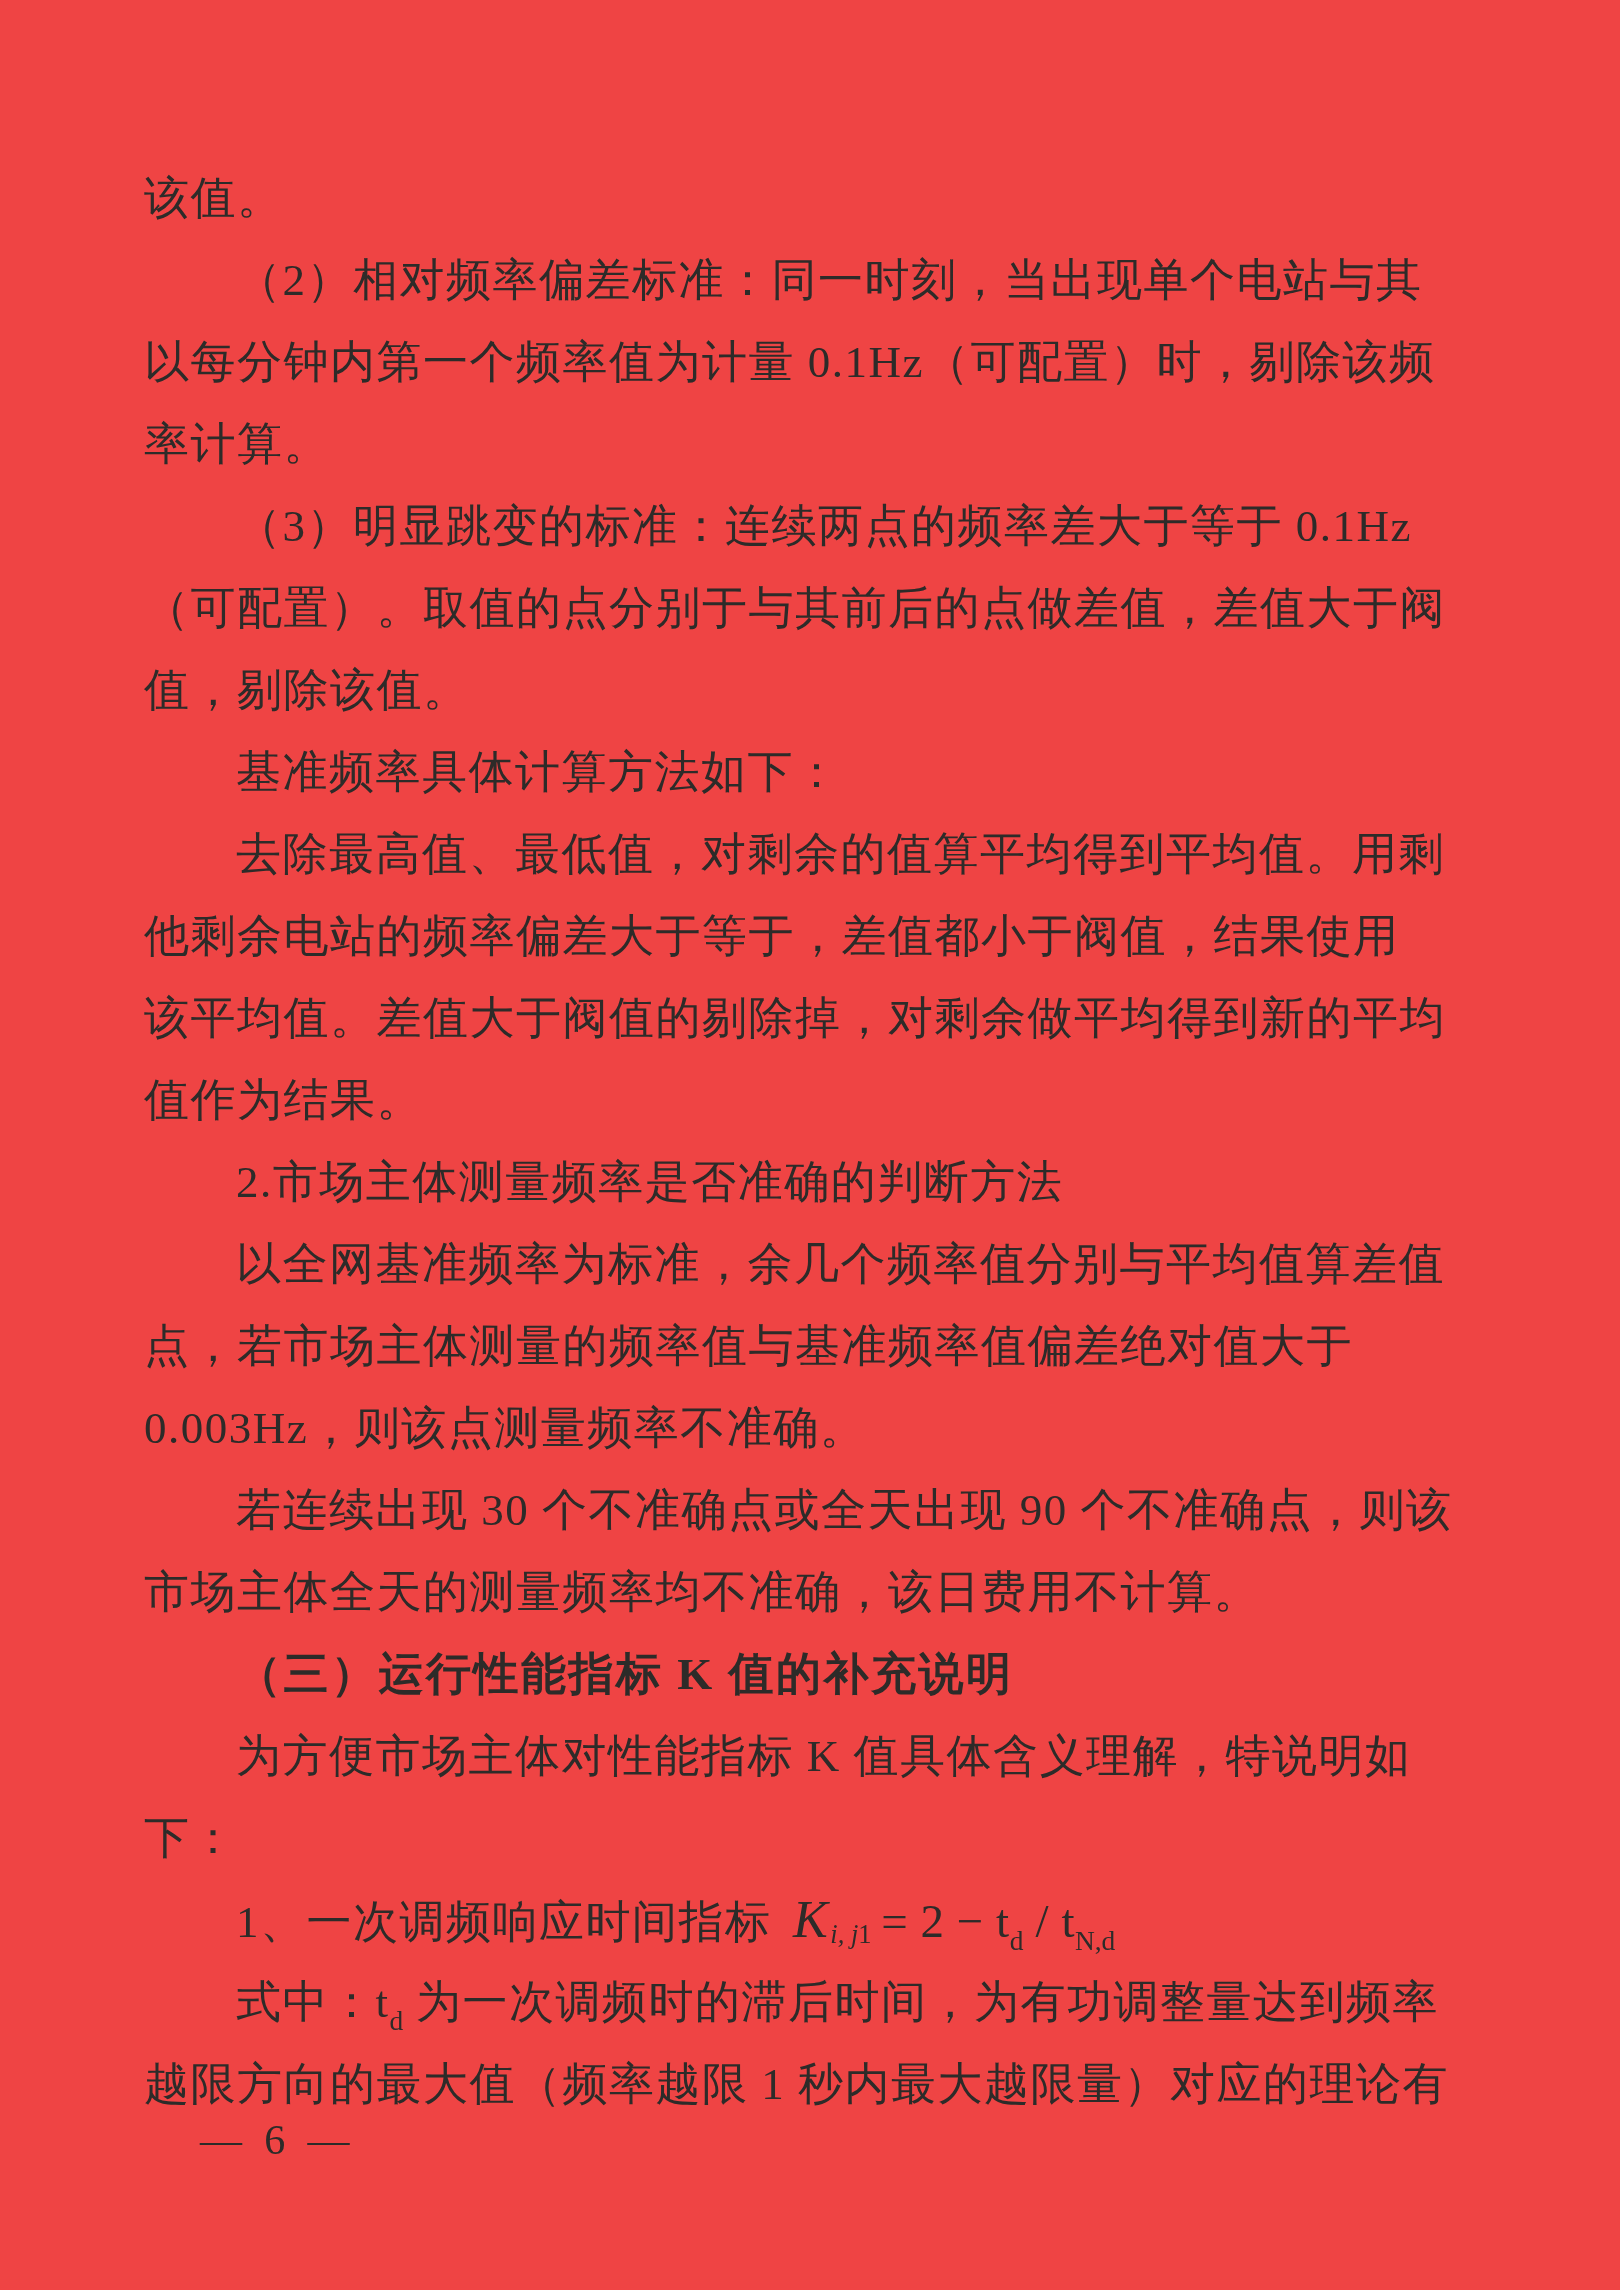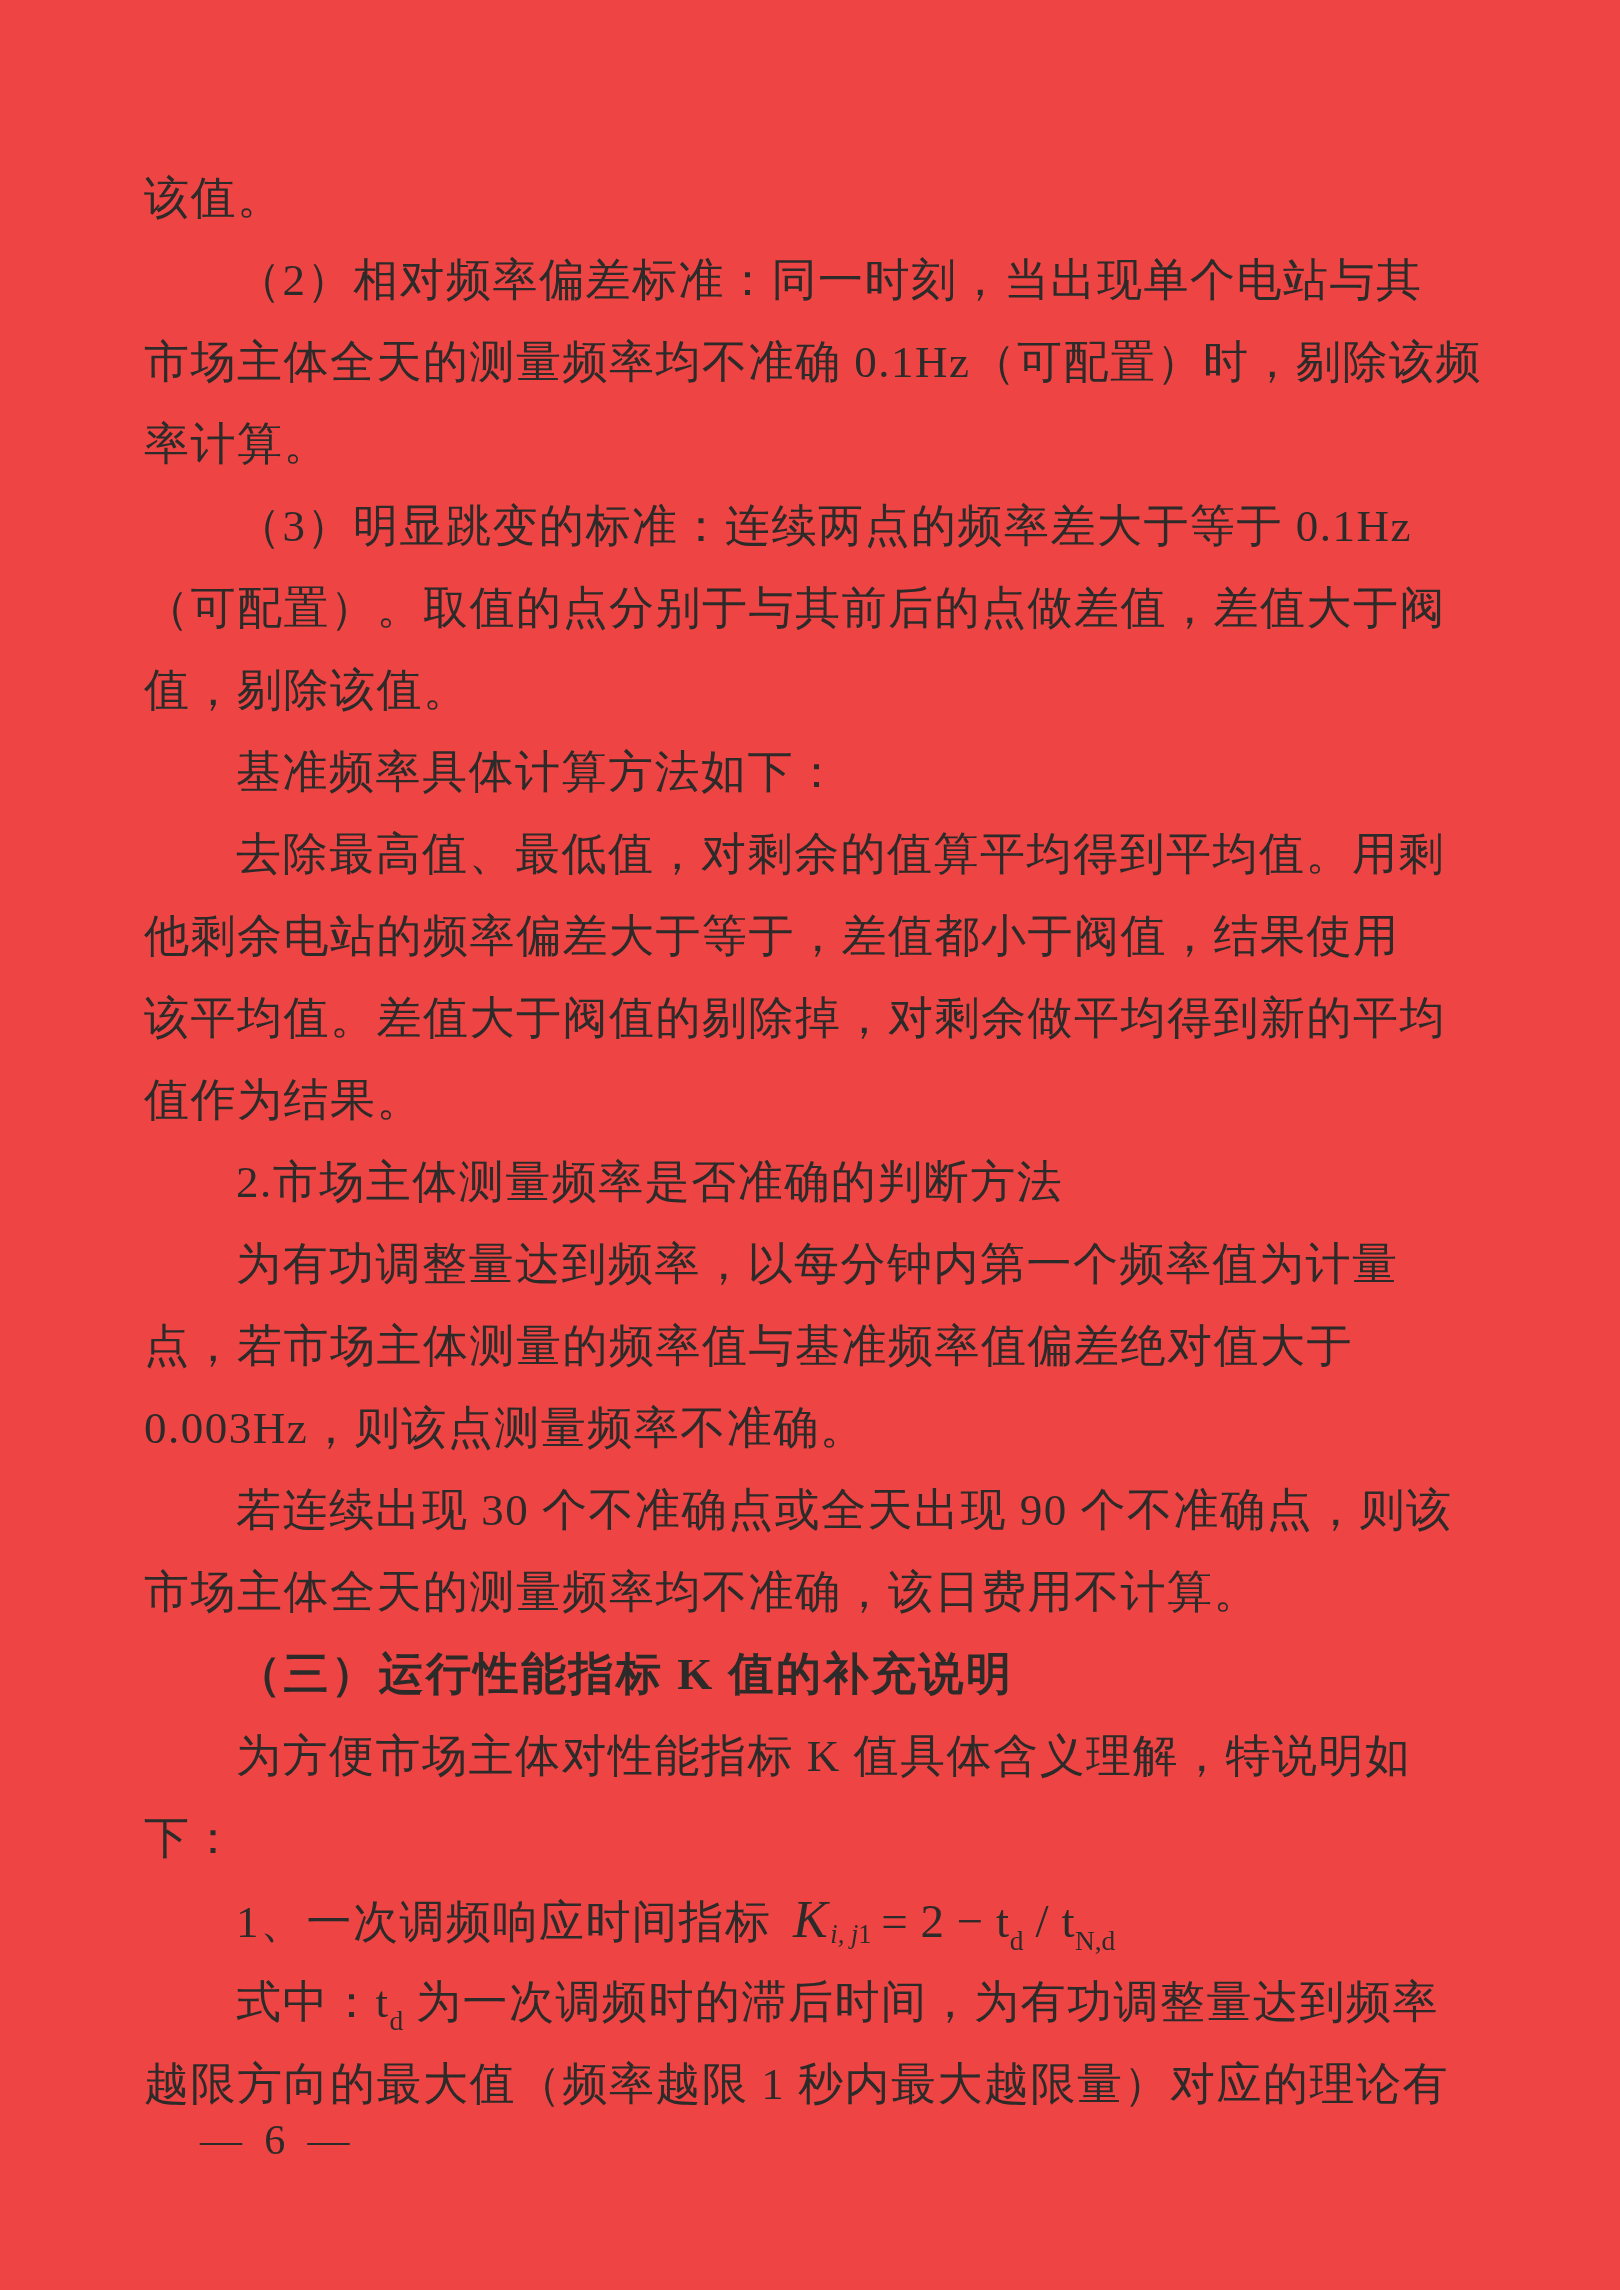--- a/index.html
+++ b/index.html
@@ -61,32 +61,32 @@
   }
 </style>
 </head>
 <body>
 
 <div class="page">
   <div class="content">
 
     <div class="line">该值。</div>
     <div class="line indent">（2）相对频率偏差标准：同一时刻，当出现单个电站与其</div>
-    <div class="line">市场主体全天的测量频率均不准确 0.1Hz（可配置）时，剔除该频</div>
+    <div class="line">以每分钟内第一个频率值为计量 0.1Hz（可配置）时，剔除该频</div>
     <div class="line">率计算。</div>
     <div class="line indent">（3）明显跳变的标准：连续两点的频率差大于等于 0.1Hz</div>
     <div class="line">（可配置）。取值的点分别于与其前后的点做差值，差值大于阀</div>
     <div class="line">值，剔除该值。</div>
     <div class="line indent">基准频率具体计算方法如下：</div>
     <div class="line indent">去除最高值、最低值，对剩余的值算平均得到平均值。用剩</div>
     <div class="line">他剩余电站的频率偏差大于等于，差值都小于阀值，结果使用</div>
     <div class="line">该平均值。差值大于阀值的剔除掉，对剩余做平均得到新的平均</div>
     <div class="line">值作为结果。</div>
     <div class="line indent">2.市场主体测量频率是否准确的判断方法</div>
-    <div class="line indent">为有功调整量达到频率，以每分钟内第一个频率值为计量</div>
+    <div class="line indent">以全网基准频率为标准，余几个频率值分别与平均值算差值</div>
     <div class="line">点，若市场主体测量的频率值与基准频率值偏差绝对值大于</div>
     <div class="line">0.003Hz，则该点测量频率不准确。</div>
     <div class="line indent">若连续出现 30 个不准确点或全天出现 90 个不准确点，则该</div>
     <div class="line">市场主体全天的测量频率均不准确，该日费用不计算。</div>
     <div class="line indent bold">（三）运行性能指标 K 值的补充说明</div>
     <div class="line indent">为方便市场主体对性能指标 K 值具体含义理解，特说明如</div>
     <div class="line">下：</div>
 
     <div class="line indent">
       <span>1、一次调频响应时间指标</span><span class="formula"><span class="kvar">K</span><span class="stack">

